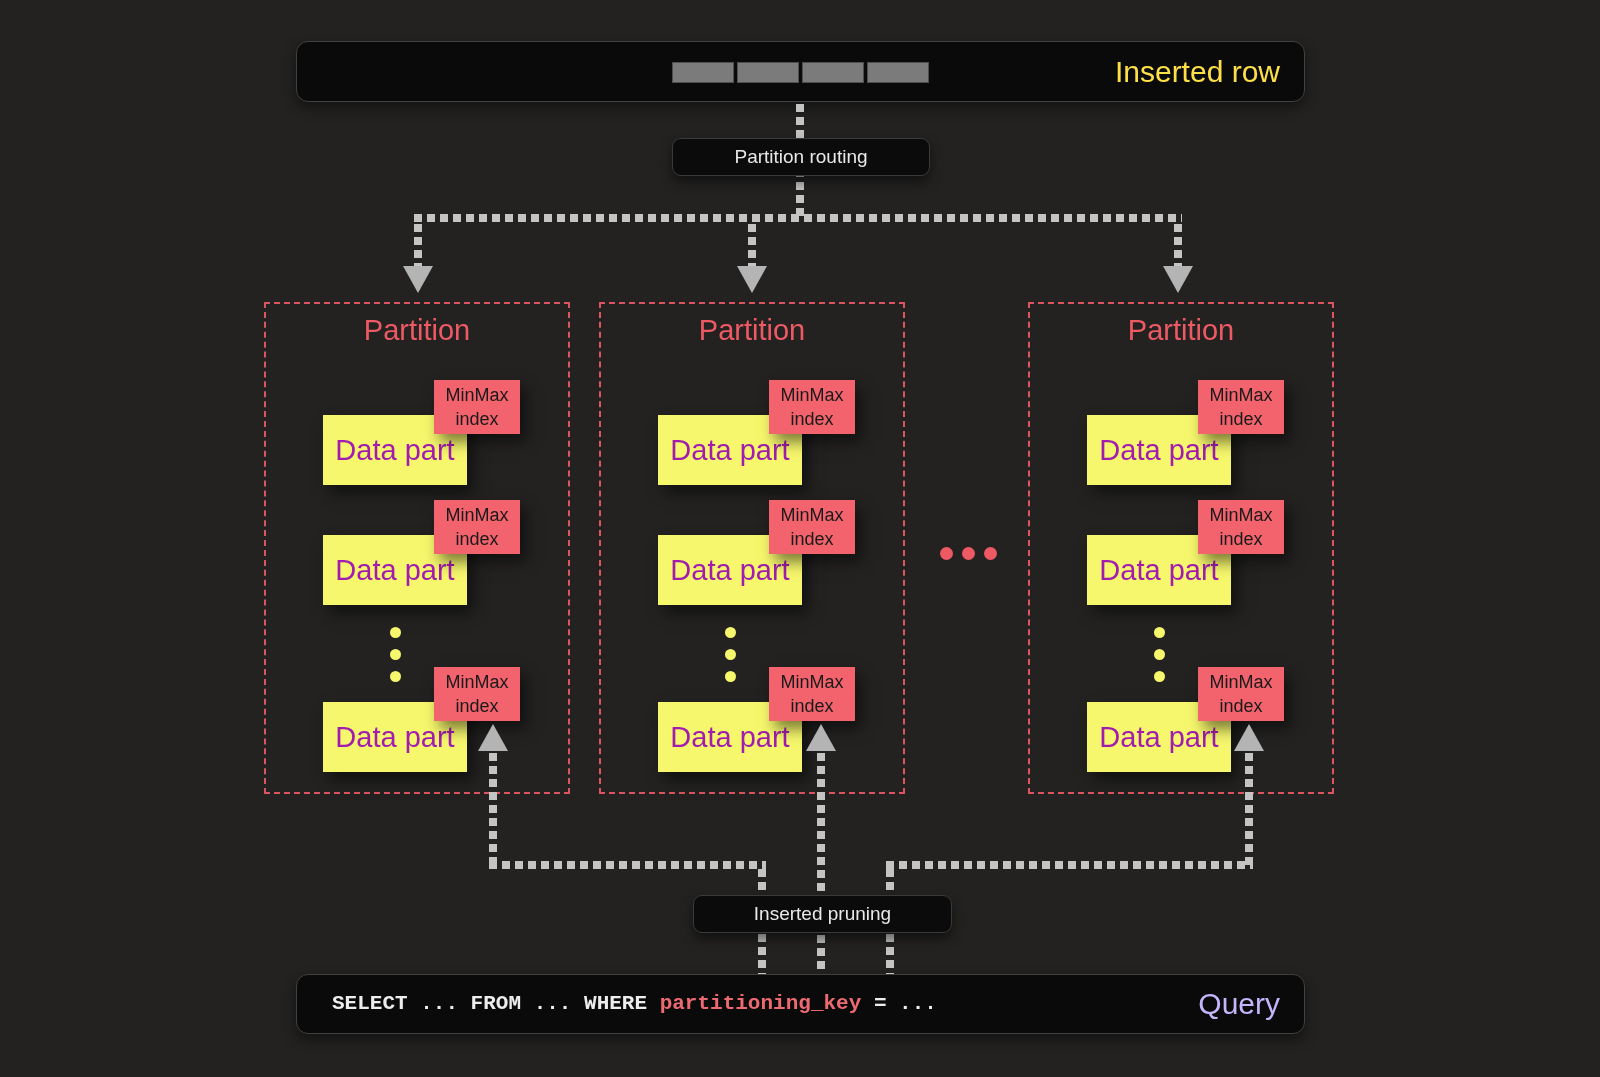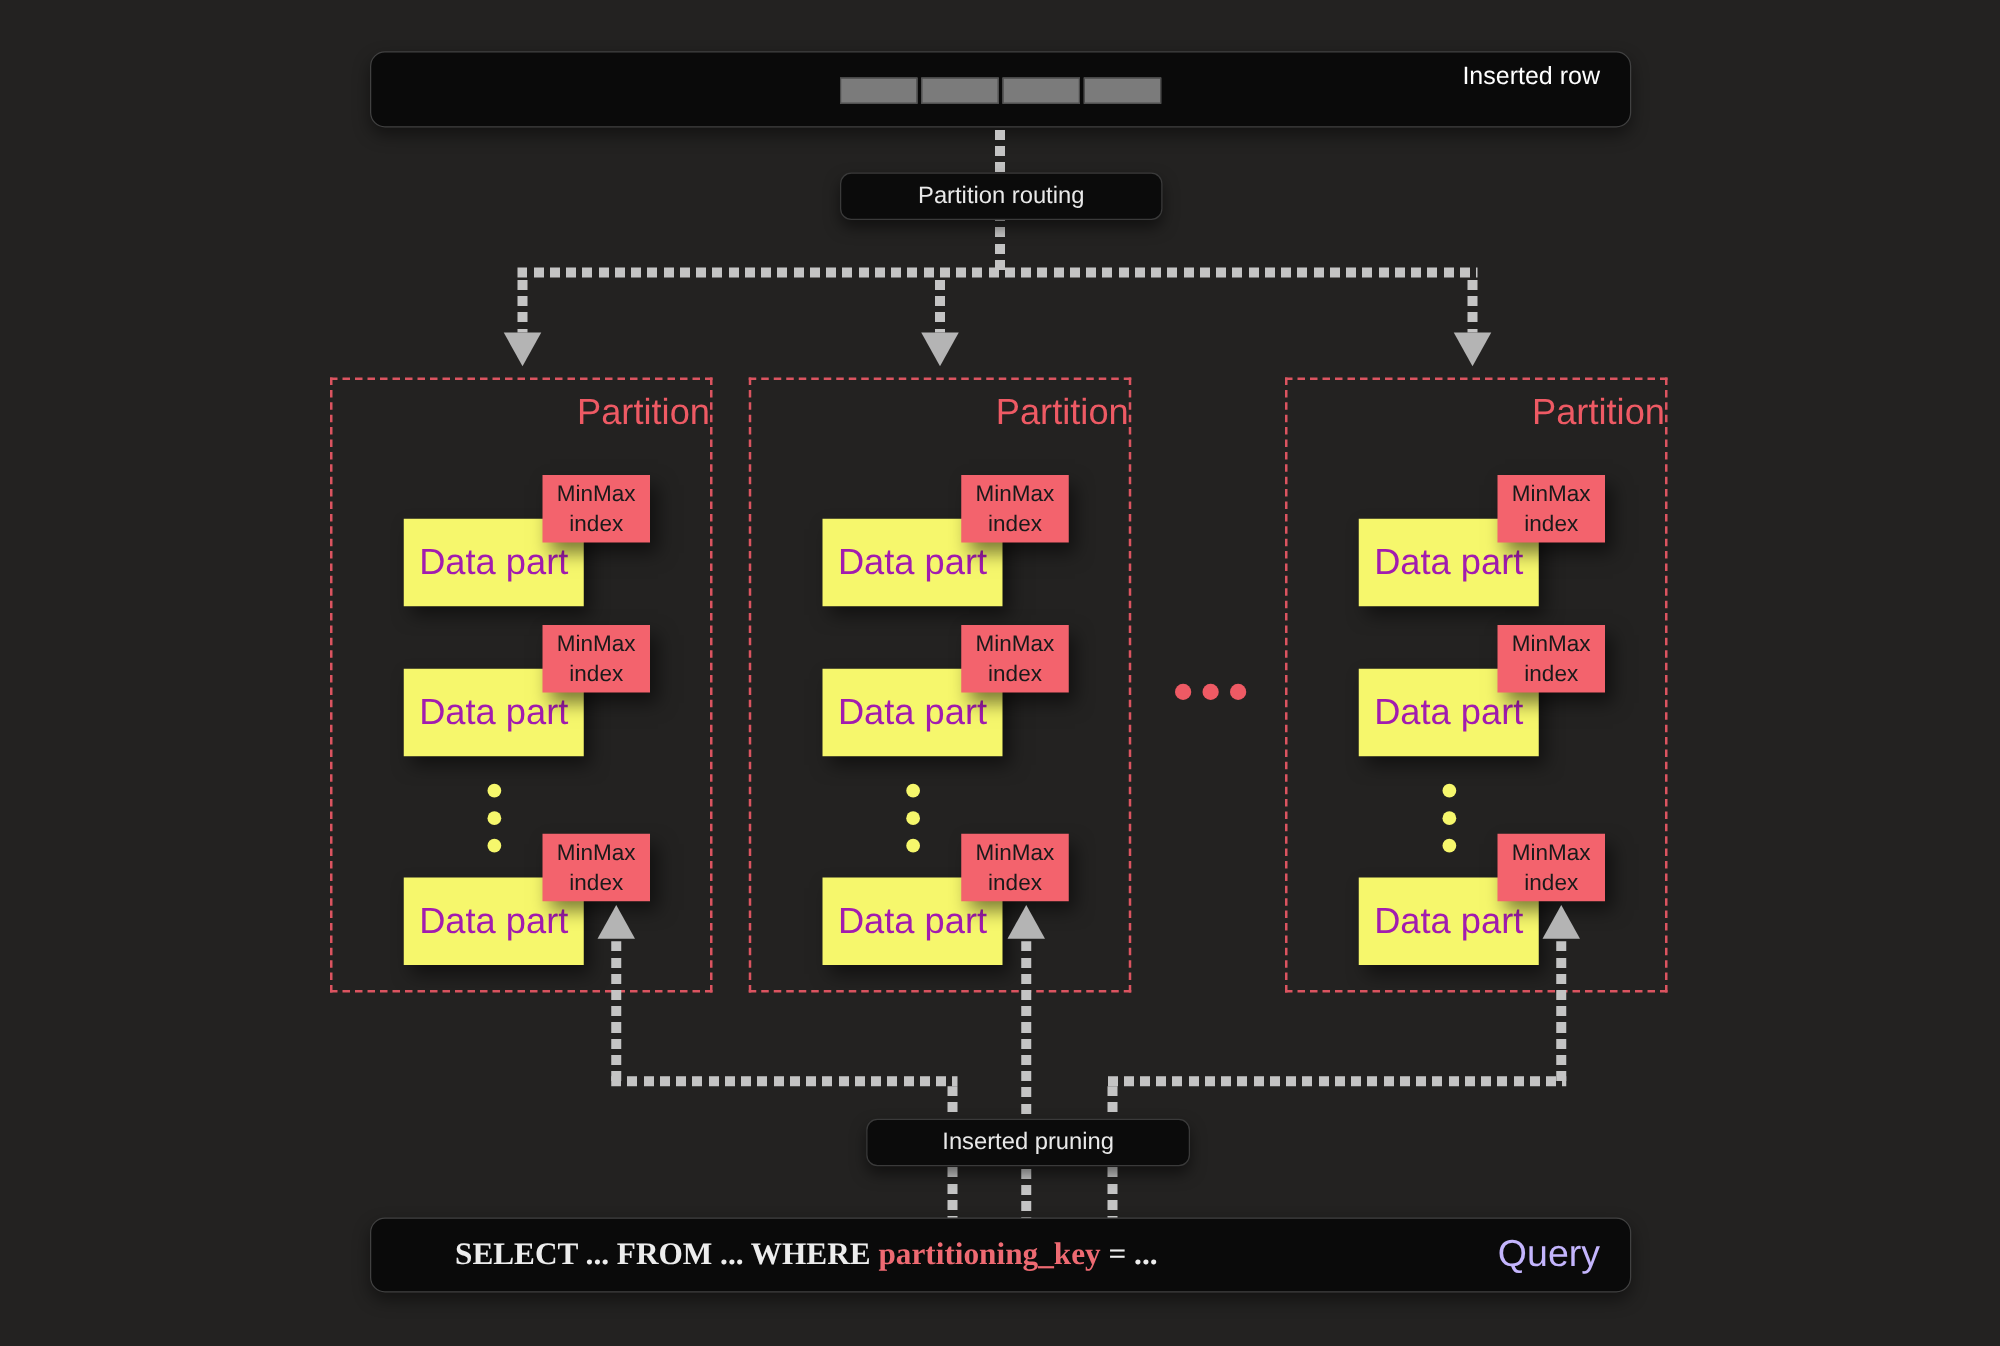--- a/index.html
+++ b/index.html
@@ -21,41 +21,41 @@
   .arrow-down{position:absolute;width:0;height:0;z-index:2;
               border-left:15px solid transparent;border-right:15px solid transparent;
               border-top:27px solid #b4b4b4;}
   .arrow-up{position:absolute;width:0;height:0;z-index:2;
             border-left:15px solid transparent;border-right:15px solid transparent;
             border-bottom:27px solid #b4b4b4;}
 
   
   .partition{position:absolute;top:302px;height:492px;width:306px;border:2px dashed #db5460;
              box-sizing:border-box;z-index:1;}
-  .partition-title{position:absolute;top:10px;left:0;width:100%;text-align:right;
+  .partition-title{position:absolute;top:10px;left:0;width:100%;text-align:center;
                    color:#ee5a64;font-size:29px;}
   .datapart{position:absolute;left:57px;width:144px;height:70px;background:#f6f76c;color:#a21caf;
             font-size:29px;display:flex;align-items:center;justify-content:center;
             box-shadow:6px 8px 14px rgba(0,0,0,.5);z-index:2;}
   .minmax{position:absolute;left:168px;width:86px;height:54px;background:#f3636d;color:#1a1a1a;
           font-size:18px;line-height:1.35;display:flex;align-items:center;justify-content:center;
           text-align:center;box-shadow:6px 8px 14px rgba(0,0,0,.5);z-index:3;}
   .ydot{position:absolute;width:11px;height:11px;border-radius:50%;background:#f6f76c;z-index:2;}
   .rdot{position:absolute;width:13px;height:13px;border-radius:50%;background:#ee5a64;z-index:2;}
 
   
   .cells{position:absolute;left:672px;top:62px;display:flex;gap:3px;z-index:2;}
   .cell{width:62px;height:21px;background:#7b7b7b;border:1px solid #4e4e4e;box-sizing:border-box;}
-  .rowlabel{position:absolute;right:320px;top:31px;height:61px;line-height:61px;
-            color:#ffffff;font-size:20px;z-index:2;}
+  .rowlabel{position:absolute;right:320px;top:41px;height:61px;line-height:61px;
+            color:#fde047;font-size:30px;z-index:2;}
 
   
   .sql{position:absolute;left:332px;top:974px;height:60px;line-height:60px;z-index:2;
-       font-family:Liberation Serif, serif;font-size:25px;font-weight:600;color:#ededed;
-       white-space:pre;margin-left:32px;}
+       font-family:Liberation Mono, monospace;font-size:21px;font-weight:600;color:#ededed;
+       white-space:pre;}
   .sql .hl{color:#ee6a72;}
   .querylabel{position:absolute;right:320px;top:974px;height:60px;line-height:60px;
               color:#c4b5fd;font-size:30px;z-index:2;}
 </style>
 </head>
 <body>
 
 <div id="stage">
 
   <div class="blackbox" style="left:296px;top:41px;width:1009px;height:61px;"></div>

